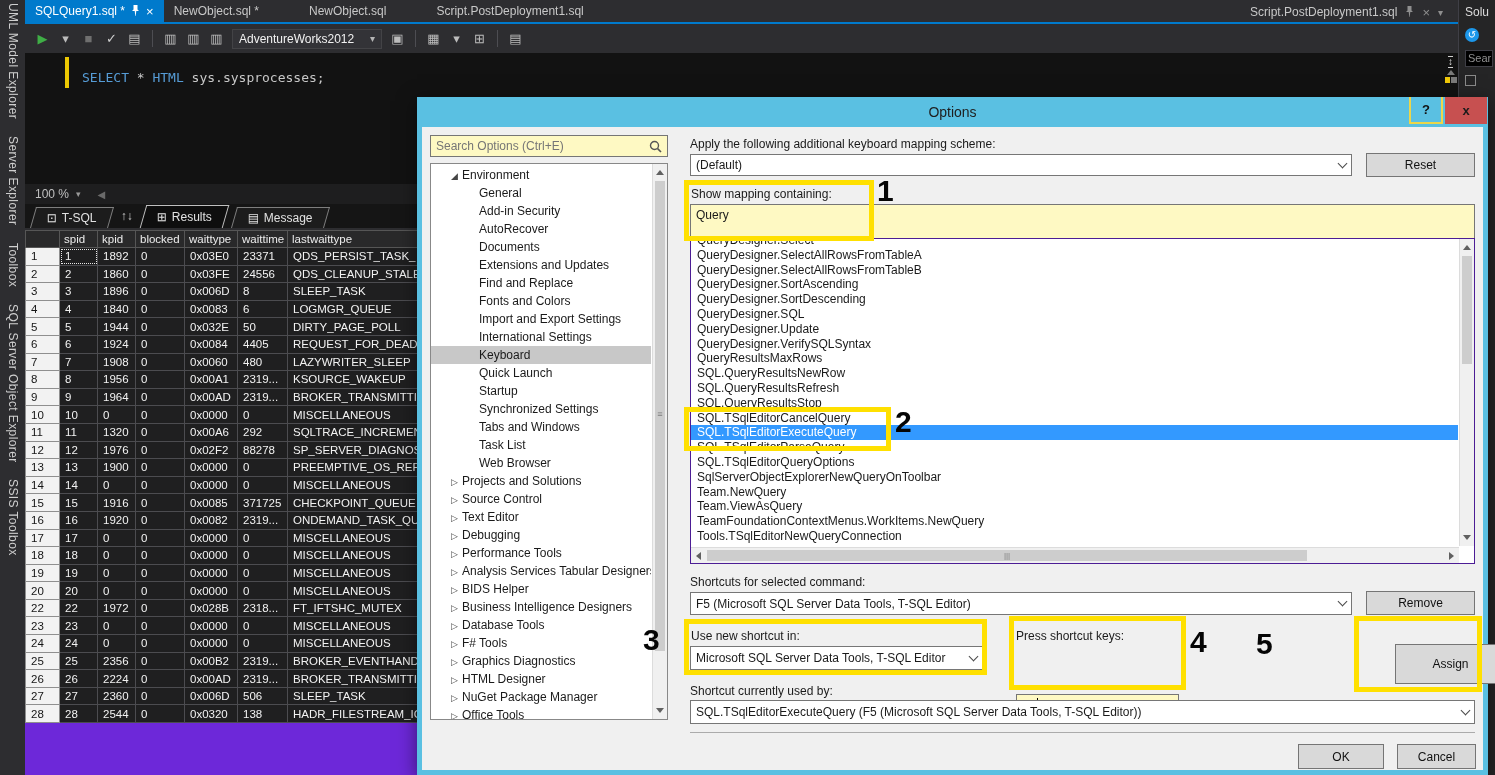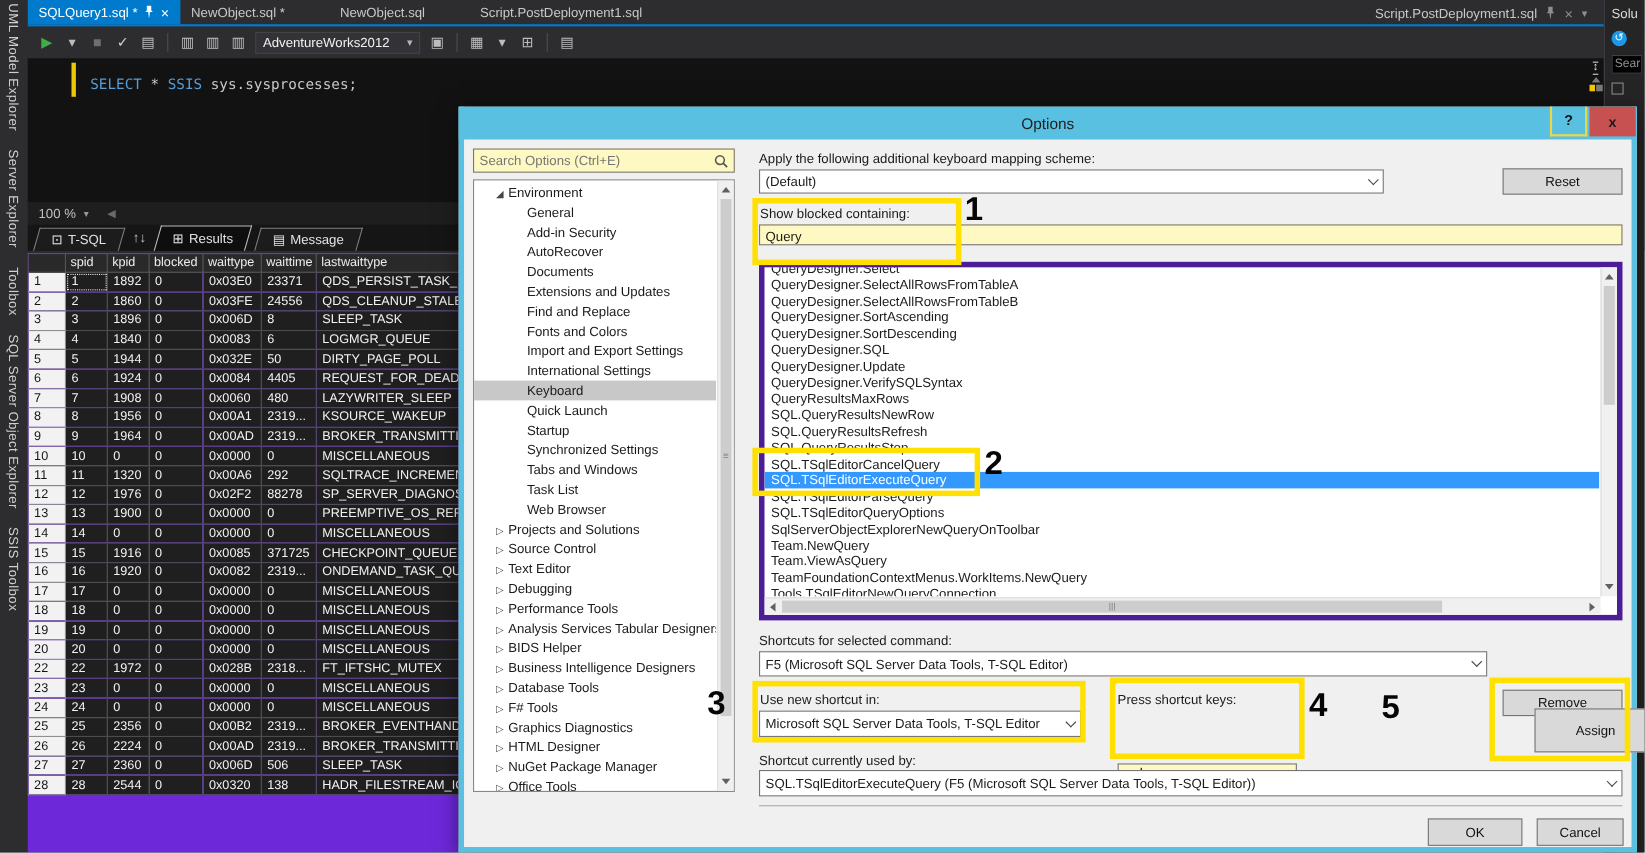--- a/index.html
+++ b/index.html
@@ -134,44 +134,44 @@
   .vscroll { position:absolute; right:0; top:0; bottom:0; width:15px; background:#f0f0f0;
     border-left:1px solid #dcdcdc; }
   .vthumb { position:absolute; left:2px; right:2px; background:#cdcdcd; }
   .tri-up { width:0;height:0;border-left:4px solid transparent;border-right:4px solid transparent;
     border-bottom:5px solid #606060; position:absolute; top:6px; left:3px; }
   .tri-dn { width:0;height:0;border-left:4px solid transparent;border-right:4px solid transparent;
     border-top:5px solid #606060; position:absolute; bottom:6px; left:3px; }
   .grip { position:absolute; left:0; right:0; text-align:center; color:#7c7c7c; font-size:9px; }
 
   #cmd-list { position:absolute; left:268px; top:111px; width:785px; height:326px;
-    background:#fff; border:5px solid #4c1d95; overflow:hidden; }
+    background:#fff; border:1px solid #4c1d95; overflow:hidden; }
   #cmd-items { position:absolute; left:0; top:0; right:16px; bottom:17px; overflow:hidden; }
   .cmd-item { height:14.8px; line-height:14.8px; padding-left:6px; white-space:nowrap; }
   .cmd-item:first-child { margin-top:-6px; }
   .cmd-item.selected { background:#3399ff; color:#fff; }
   #cmd-vscroll { position:absolute; right:0; top:0; width:15px; bottom:17px;
     background:#f0f0f0; border-left:1px solid #dcdcdc; }
   #cmd-hscroll { position:absolute; left:0; right:15px; bottom:0; height:16px;
     background:#f0f0f0; border-top:1px solid #dcdcdc; }
   .tri-l { width:0;height:0;border-top:4px solid transparent;border-bottom:4px solid transparent;
     border-right:5px solid #606060; position:absolute; left:5px; top:4px; }
   .tri-r { width:0;height:0;border-top:4px solid transparent;border-bottom:4px solid transparent;
     border-left:5px solid #606060; position:absolute; right:5px; top:4px; }
   #hthumb { position:absolute; left:16px; top:2px; width:600px; height:11px; background:#cdcdcd;
     text-align:center; color:#7c7c7c; font-size:8px; line-height:11px; }
 
-  #scheme-combo { left:268px; top:27px; width:568px; height:22px; }
+  #scheme-combo { left:268px; top:27px; width:662px; height:22px; }
   #reset-btn { left:944px; top:26px; width:109px; height:24px; }
   #apply-label { left:268px; top:10px; }
   #cmds-label { left:269px; top:60px; }
-  #filter-input { left:268px; top:77px; width:785px; height:19px; }
+  #filter-input { left:268px; top:77px; width:785px; height:39px; }
   #shortcuts-label { left:268px; top:448px; }
   #shortcut-combo { left:268px; top:465px; width:662px; height:23px; }
-  #remove-btn { left:944px; top:464px; width:109px; height:24px;margin-top:36px; }
+  #remove-btn { left:944px; top:464px; width:109px; height:24px; }
   #use-label { left:269px; top:502px; }
   #use-combo { left:268px; top:519px; width:293px; height:24px; }
   #press-label { left:594px; top:502px; }
   #press-input { left:594px; top:519px; width:163px; height:24px;margin-top:48px; }
   .caret { display:inline-block; width:1px; height:13px; background:#000;
     margin-left:1px; vertical-align:-2px; }
   #assign-btn { left:941px; top:517px; width:111px; height:40px;margin-left:32px; }
   #used-label { left:268px; top:557px; }
   #used-combo { left:268px; top:573px; width:785px; height:24px; }
   #sep-line { position:absolute; left:268px; top:605px; width:785px; height:1px; background:#ababab; }
@@ -252,21 +252,21 @@
       <span class="tsep"></span>
       <span class="tbi" style="color: rgb(188, 188, 188);">▦</span>
       <span class="tbi" style="color: rgb(188, 188, 188);">▾</span>
       <span class="tbi" style="color: rgb(188, 188, 188);">⊞</span>
       <span class="tsep"></span>
       <span class="tbi" style="color: rgb(188, 188, 188);">▤</span>
     </div>
 
   <div id="editor">
     <div id="change-bar"></div>
-    <div id="code-line"><span class="tok-keyword">SELECT</span><span class="tok-plain"> * </span><span class="tok-keyword">SSIS</span><span class="tok-plain"> sys.sysprocesses;</span></div>
+    <div id="code-line"><span class="tok-keyword">SELECT</span><span class="tok-plain"> * </span><span class="tok-keyword">HTML</span><span class="tok-plain"> sys.sysprocesses;</span></div>
   </div>
 
   <div id="zoombar">
     <span>100 %</span>
     <span class="arr">▾</span>
     <span class="larrow">◀</span>
   </div>
 
   <div id="rtabs">
     <div class="rtab">
@@ -630,21 +630,21 @@
       </div>
     </div>
 
     <span id="apply-label" class="lbl">Apply the following additional keyboard mapping scheme:</span>
     <div id="scheme-combo" class="combo">
       <span>(Default)</span>
       <span class="chev"></span>
     </div>
     <div id="reset-btn" class="win-btn">Reset</div>
 
-    <span id="cmds-label" class="lbl">Show blocked containing:</span>
+    <span id="cmds-label" class="lbl">Show mapping containing:</span>
     <div id="filter-input" class="tbox">Query</div>
 
     <div id="cmd-list">
       <div id="cmd-items">
           <div class="cmd-item">QueryDesigner.Select</div>
           <div class="cmd-item">QueryDesigner.SelectAllRowsFromTableA</div>
           <div class="cmd-item">QueryDesigner.SelectAllRowsFromTableB</div>
           <div class="cmd-item">QueryDesigner.SortAscending</div>
           <div class="cmd-item">QueryDesigner.SortDescending</div>
           <div class="cmd-item">QueryDesigner.SQL</div>

